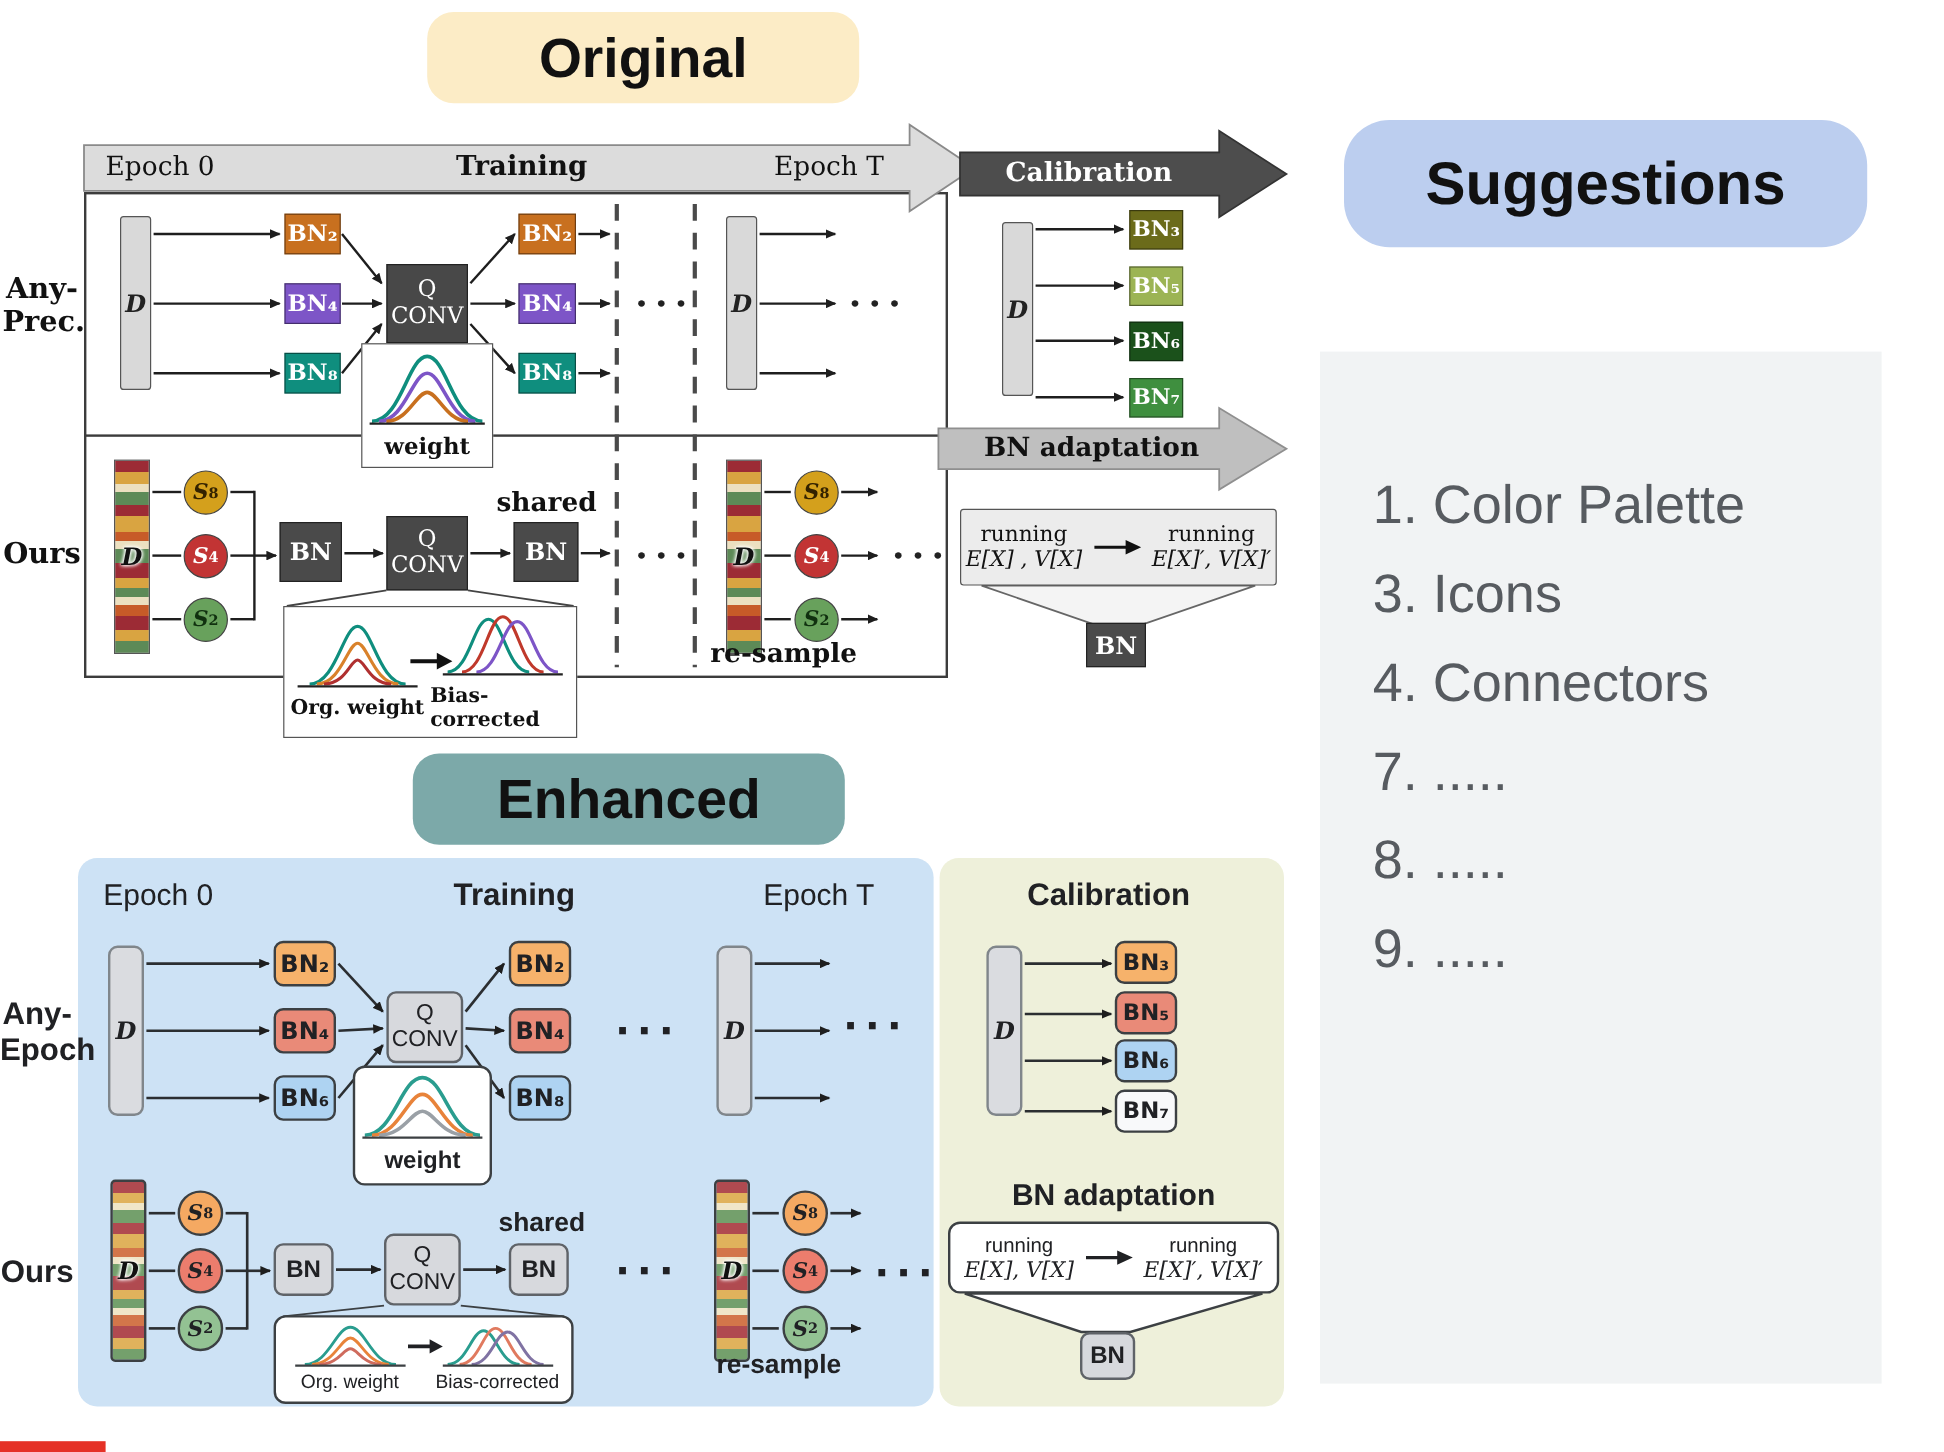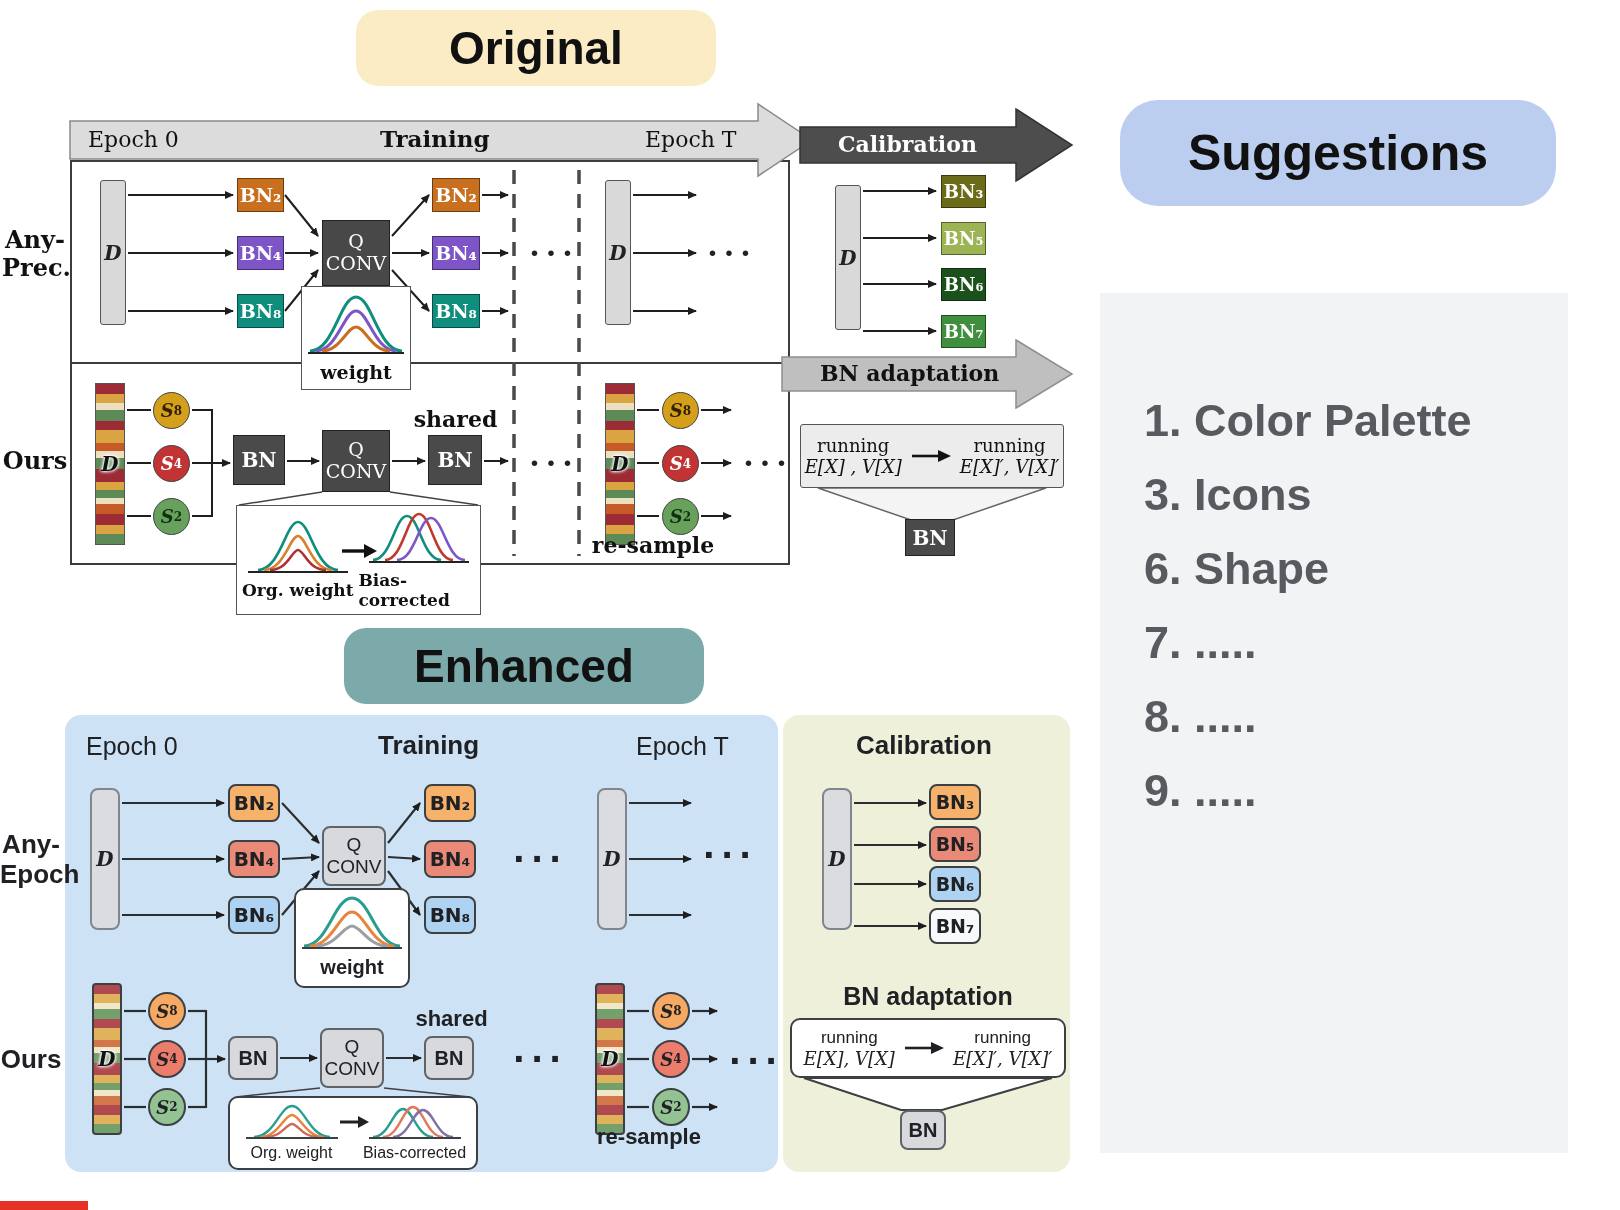--- a/index.html
+++ b/index.html
@@ -10,21 +10,21 @@
   .serif{font-family:"DejaVu Serif","Liberation Serif",serif;}
 
   
   .badge{position:absolute;display:flex;align-items:center;justify-content:center;font-weight:bold;color:#111;}
   .badge-original{left:356px;top:10px;width:360px;height:76px;background:#fcecc6;border-radius:22px;font-size:46px;}
   .badge-enhanced{left:344px;top:628px;width:360px;height:76px;background:#7ca9a9;border-radius:22px;font-size:46px;}
   .badge-suggestions{left:1120px;top:100px;width:436px;height:106px;background:#bcceef;border-radius:38px;font-size:50px;}
 
   
   .sugg-panel{left:1100px;top:293px;width:468px;height:860px;background:#f1f3f4;padding:102px 0 0 44px;}
-  .sugg-item{font-size:45px;color:#575b60;margin-bottom:22px;font-family:"Liberation Sans",sans-serif;font-weight:bold;}
+  .sugg-item{font-size:45px;color:#575b60;margin-bottom:22px;font-family:"Liberation Sans",sans-serif;}
 
   
   .orig-frame{left:70px;top:160px;width:720px;height:405px;border:2px solid #3c3c3c;}
   .orig-divider{left:70px;top:362px;width:720px;height:0;border-top:2px solid #3c3c3c;}
   .dbox-o{background:#d9d9d9;border:1.5px solid #555;border-radius:3px;font-style:italic;font-weight:bold;font-size:20px;color:#222;}
   .bn-o{width:47px;height:34px;font:bold 19px "DejaVu Serif","Liberation Serif",serif;color:#fff;border:1px solid rgba(0,0,0,.45);}
   .bn-cal-o{width:45px;height:33px;font:bold 18px "DejaVu Serif","Liberation Serif",serif;color:#fff;border:1px solid rgba(0,0,0,.45);}
   .qconv-o{background:#484848;color:#fff;font:19px "DejaVu Serif","Liberation Serif",serif;flex-direction:column;line-height:1.15;border:1px solid #222;}
   .darkbox-o{background:#4a4a4a;color:#fff;border:1px solid #222;font:bold 20px "DejaVu Serif","Liberation Serif",serif;}
   .scircle-o{width:37px;height:37px;border-radius:50%;border:1.5px solid #444;font:bold 18px "DejaVu Serif","Liberation Serif",serif;font-style:italic;}
@@ -76,21 +76,21 @@
 </head>
 <body>
 
 <div id="canvas">
 
   <div class="abs orig-frame"></div>
   <div class="abs orig-divider"></div>
   <div class="abs sugg-panel">
     <div class="sugg-item">1. Color Palette</div>
     <div class="sugg-item">3. Icons</div>
-    <div class="sugg-item">6. Shape</div>
+    <div class="sugg-item">4. Connectors</div>
     <div class="sugg-item">7. .....</div>
     <div class="sugg-item">8. .....</div>
     <div class="sugg-item">9. .....</div>
   </div>
   <div class="abs enh-blue"></div>
   <div class="abs enh-yellow"></div>
 
   <svg class="abs" style="left:0;top:0;" width="1620" height="1210">
     <defs>
       <marker id="ah" markerWidth="10" markerHeight="8" refX="8" refY="4" orient="auto" markerUnits="userSpaceOnUse">

